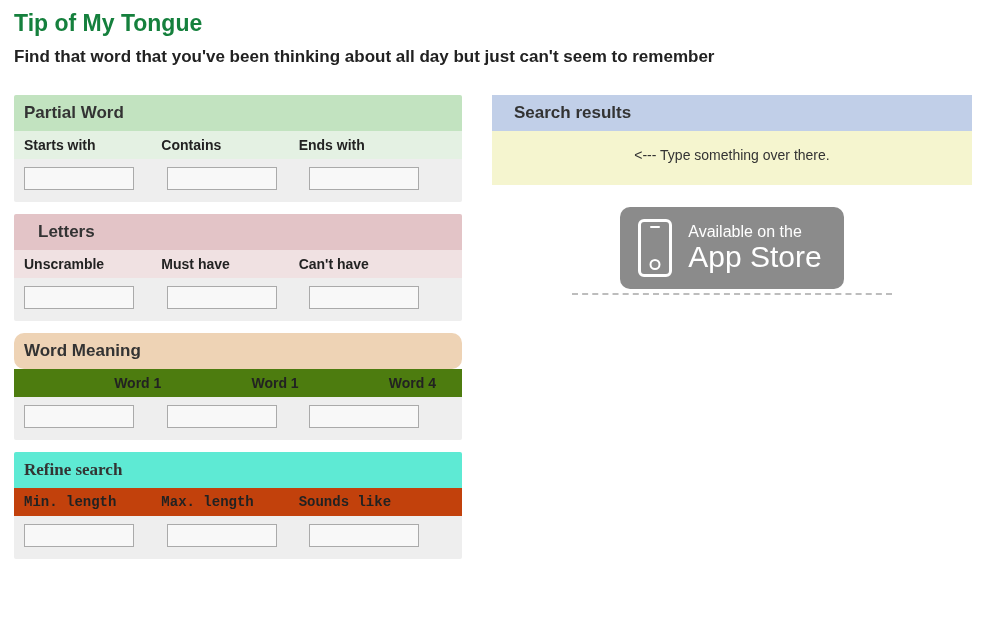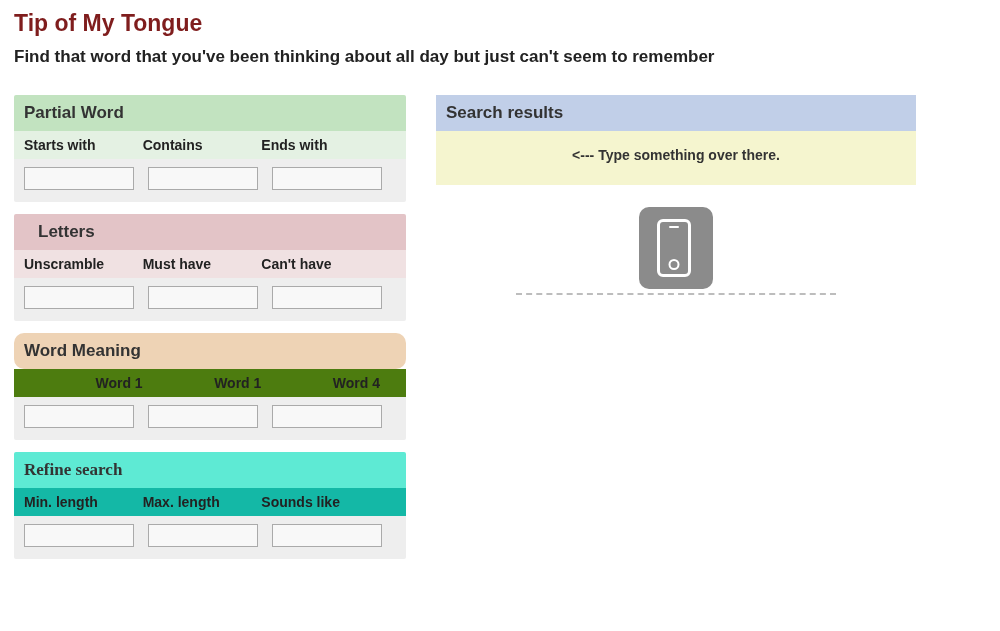--- a/index.html
+++ b/index.html
@@ -6,35 +6,35 @@
     body {
       font-family: "Trebuchet MS", "Lucida Grande", Verdana, sans-serif;
       background: #fff;
       color: #222;
       padding: 10px 14px;
       width: 1000px;
     }
     h1 {
       font-size: 23px;
       font-weight: bold;
-      color: #7f1d1d;
+      color: #15803d;
       margin-bottom: 10px;
     }
     .subtitle {
       font-size: 17px;
       font-weight: bold;
       color: #222;
       margin-bottom: 28px;
     }
     .columns {
       display: flex;
       gap: 30px;
       align-items: flex-start;
     }
-    .left { width: 392px; }
+    .left { width: 448px; }
     .right { width: 480px; }
 
     .panel { margin-bottom: 12px; border-radius: 2px; overflow: hidden; }
     .panel-header {
       font-size: 17px;
       font-weight: bold;
       padding: 8px 10px;
       color: #333;
     }
     .panel-labels {
@@ -64,36 +64,35 @@
     .partial .panel-header { background: #c2e3c0; }
     .partial .panel-labels { background: #e4f1e3; }
 
     .letters .panel-header { background: #e3c4c7; padding-left: 24px; }
     .letters .panel-labels { background: #f0e1e2; }
 
     .meaning .panel-header { background: #eed3b5; border-radius: 10px; }
     .meaning .panel-labels { background: #4d7c0f; text-align: right; }
 
     .refine .panel-header { background: #5eead4; font-family: Liberation Serif, serif; }
-    .refine .panel-labels { background: #14b8a6; }
+    .refine .panel-labels { background: #c2410c; font-family: Liberation Mono, monospace; }
 
     .results-header {
       background: #c1cfe8;
       font-size: 17px;
       font-weight: bold;
-      padding: 8px 10px;
+      padding: 8px 22px;
       color: #333;
     }
     .results-body {
       background: #f5f5cf;
       padding: 16px 10px 22px 10px;
       text-align: center;
       font-size: 14px;
       color: #333;
-      font-weight: bold;
     }
 
     .appstore-wrap {
       text-align: center;
       margin-top: 22px;
     }
     .appstore-badge {
       display: inline-block;
       background: #8b8b8b;
       border-radius: 10px;
@@ -195,18 +194,22 @@
   <div class="right">
     <div>
       <div class="results-header">Search results</div>
       <div class="results-body">&lt;--- Type something over there.</div>
     </div>
 
     <div class="appstore-wrap">
       <a class="appstore-badge">
         <span class="row">
           <span class="phone"></span>
+          <span>
+            <span class="txt-small">Available on the</span><br>
+            <span class="txt-big">App Store</span>
+          </span>
         </span>
       </a>
       <div class="appstore-underline"></div>
     </div>
   </div>
 </div>
 
 </body></html>

